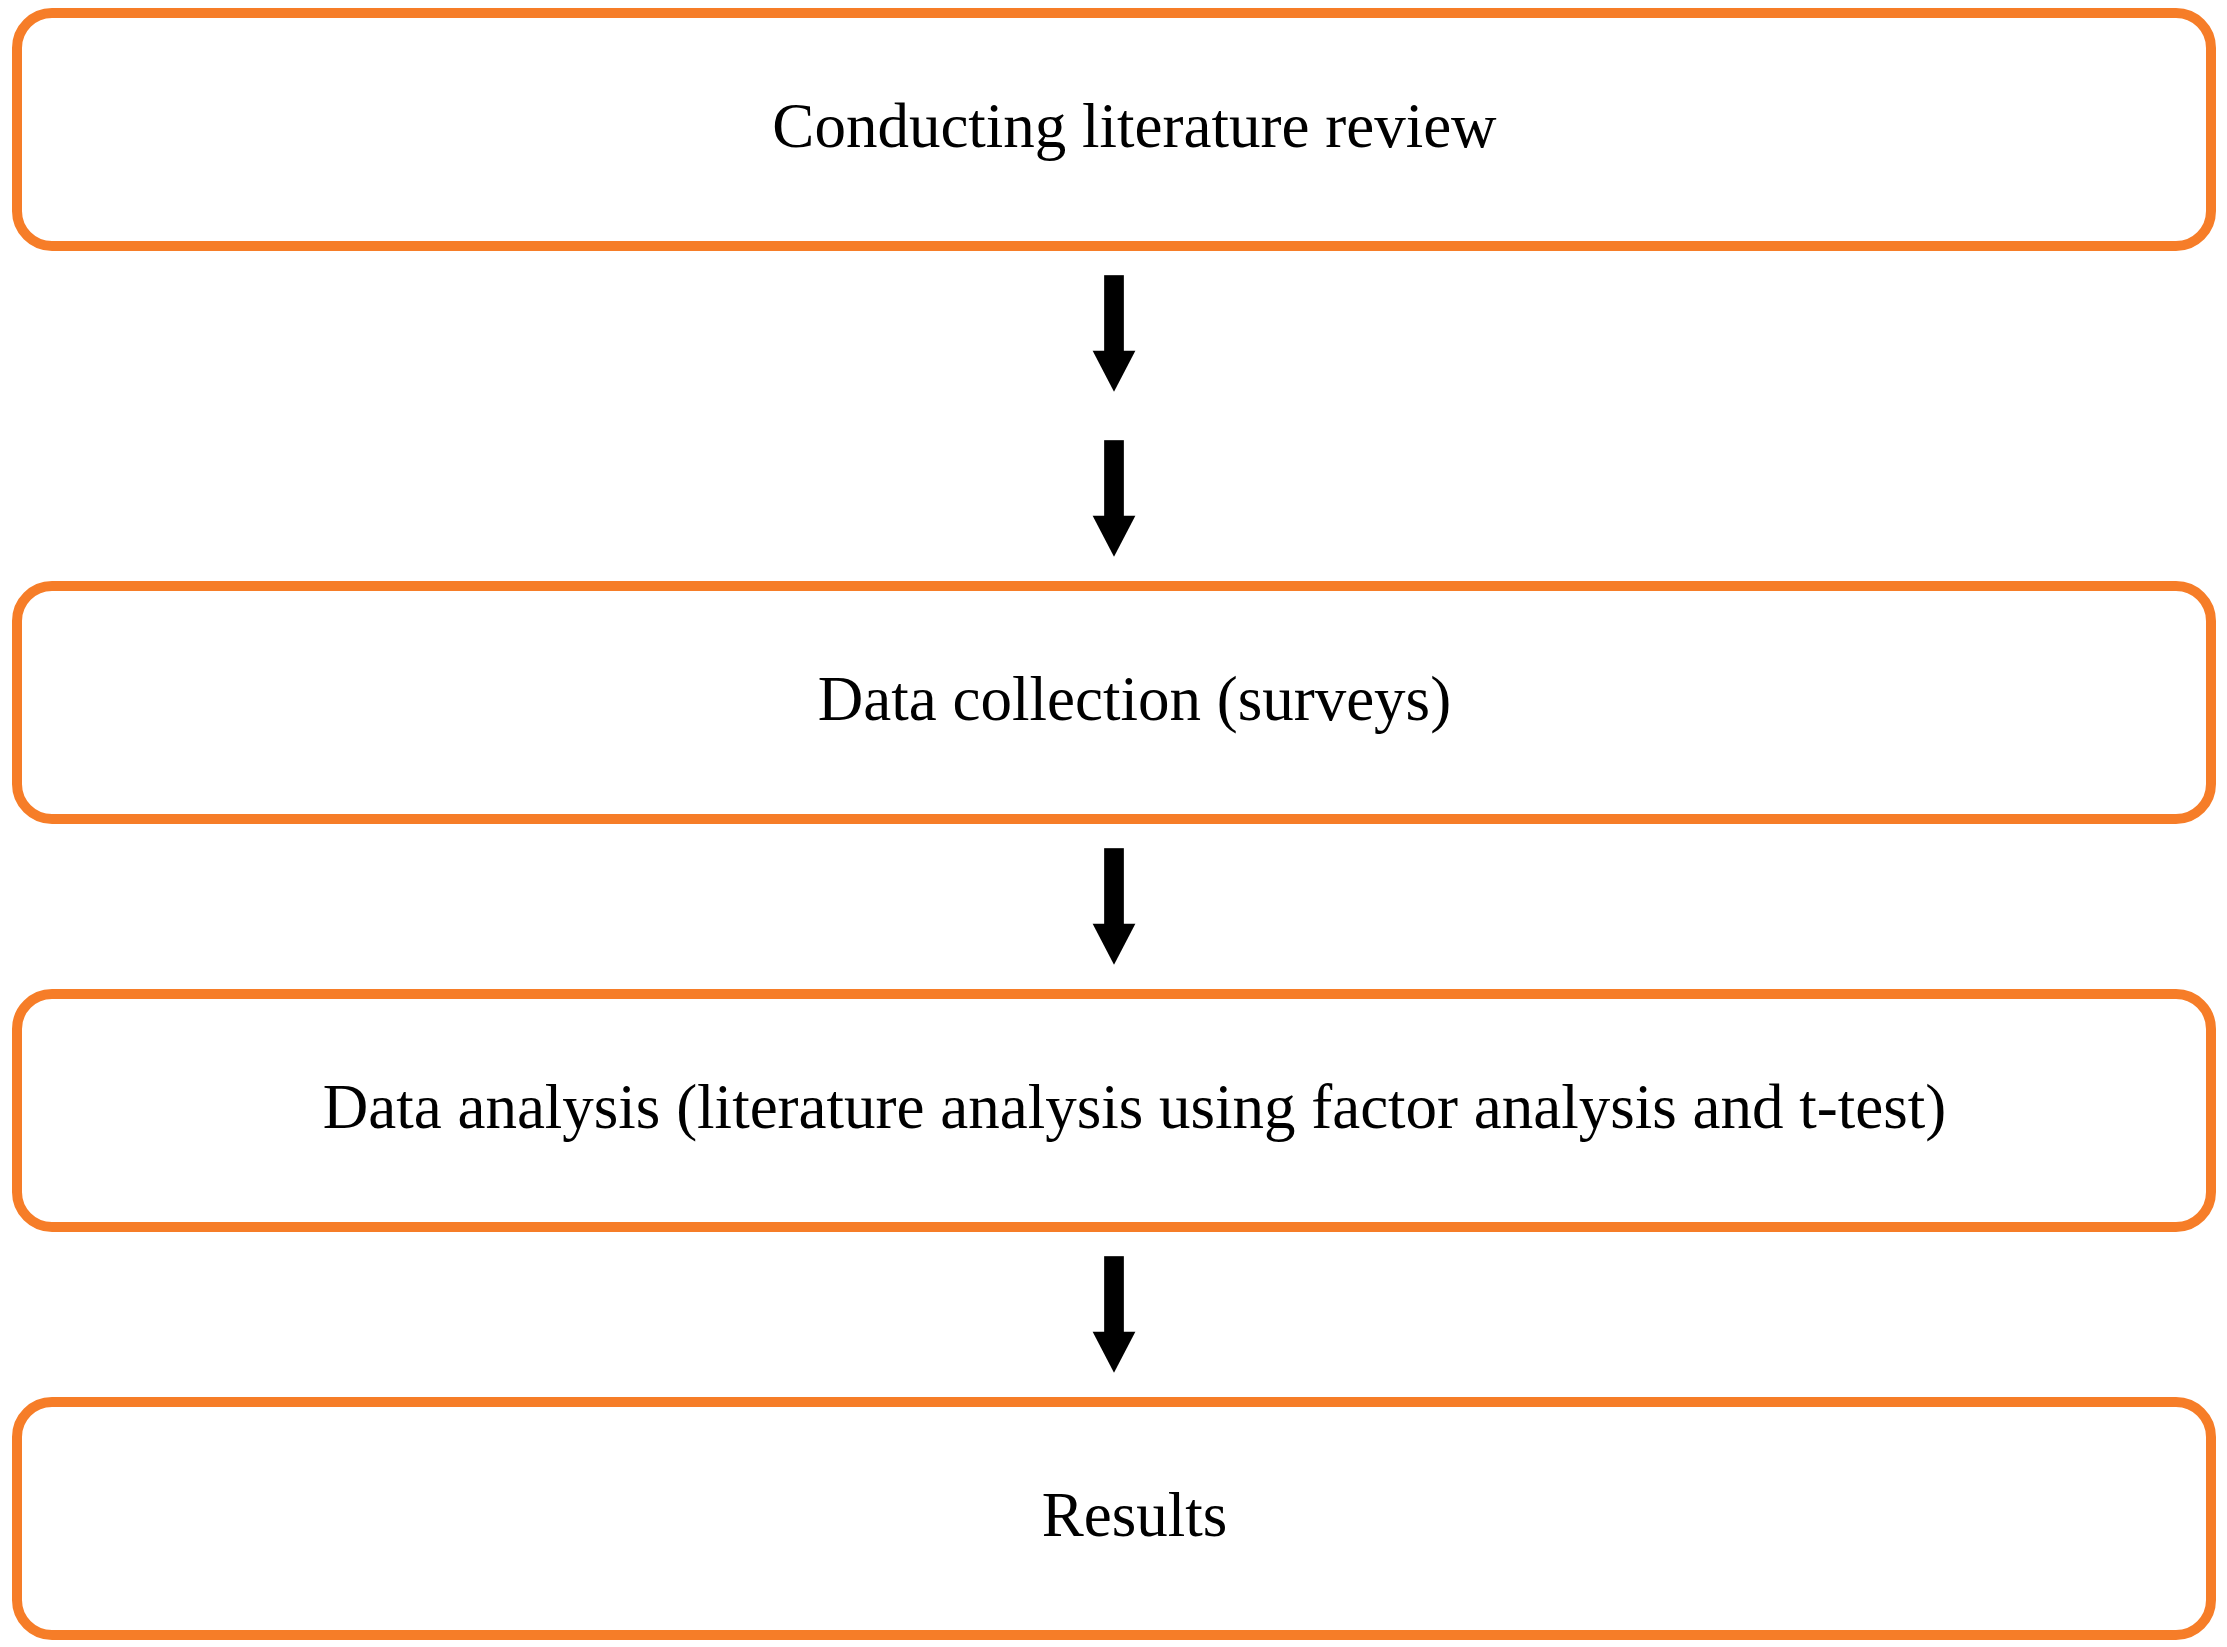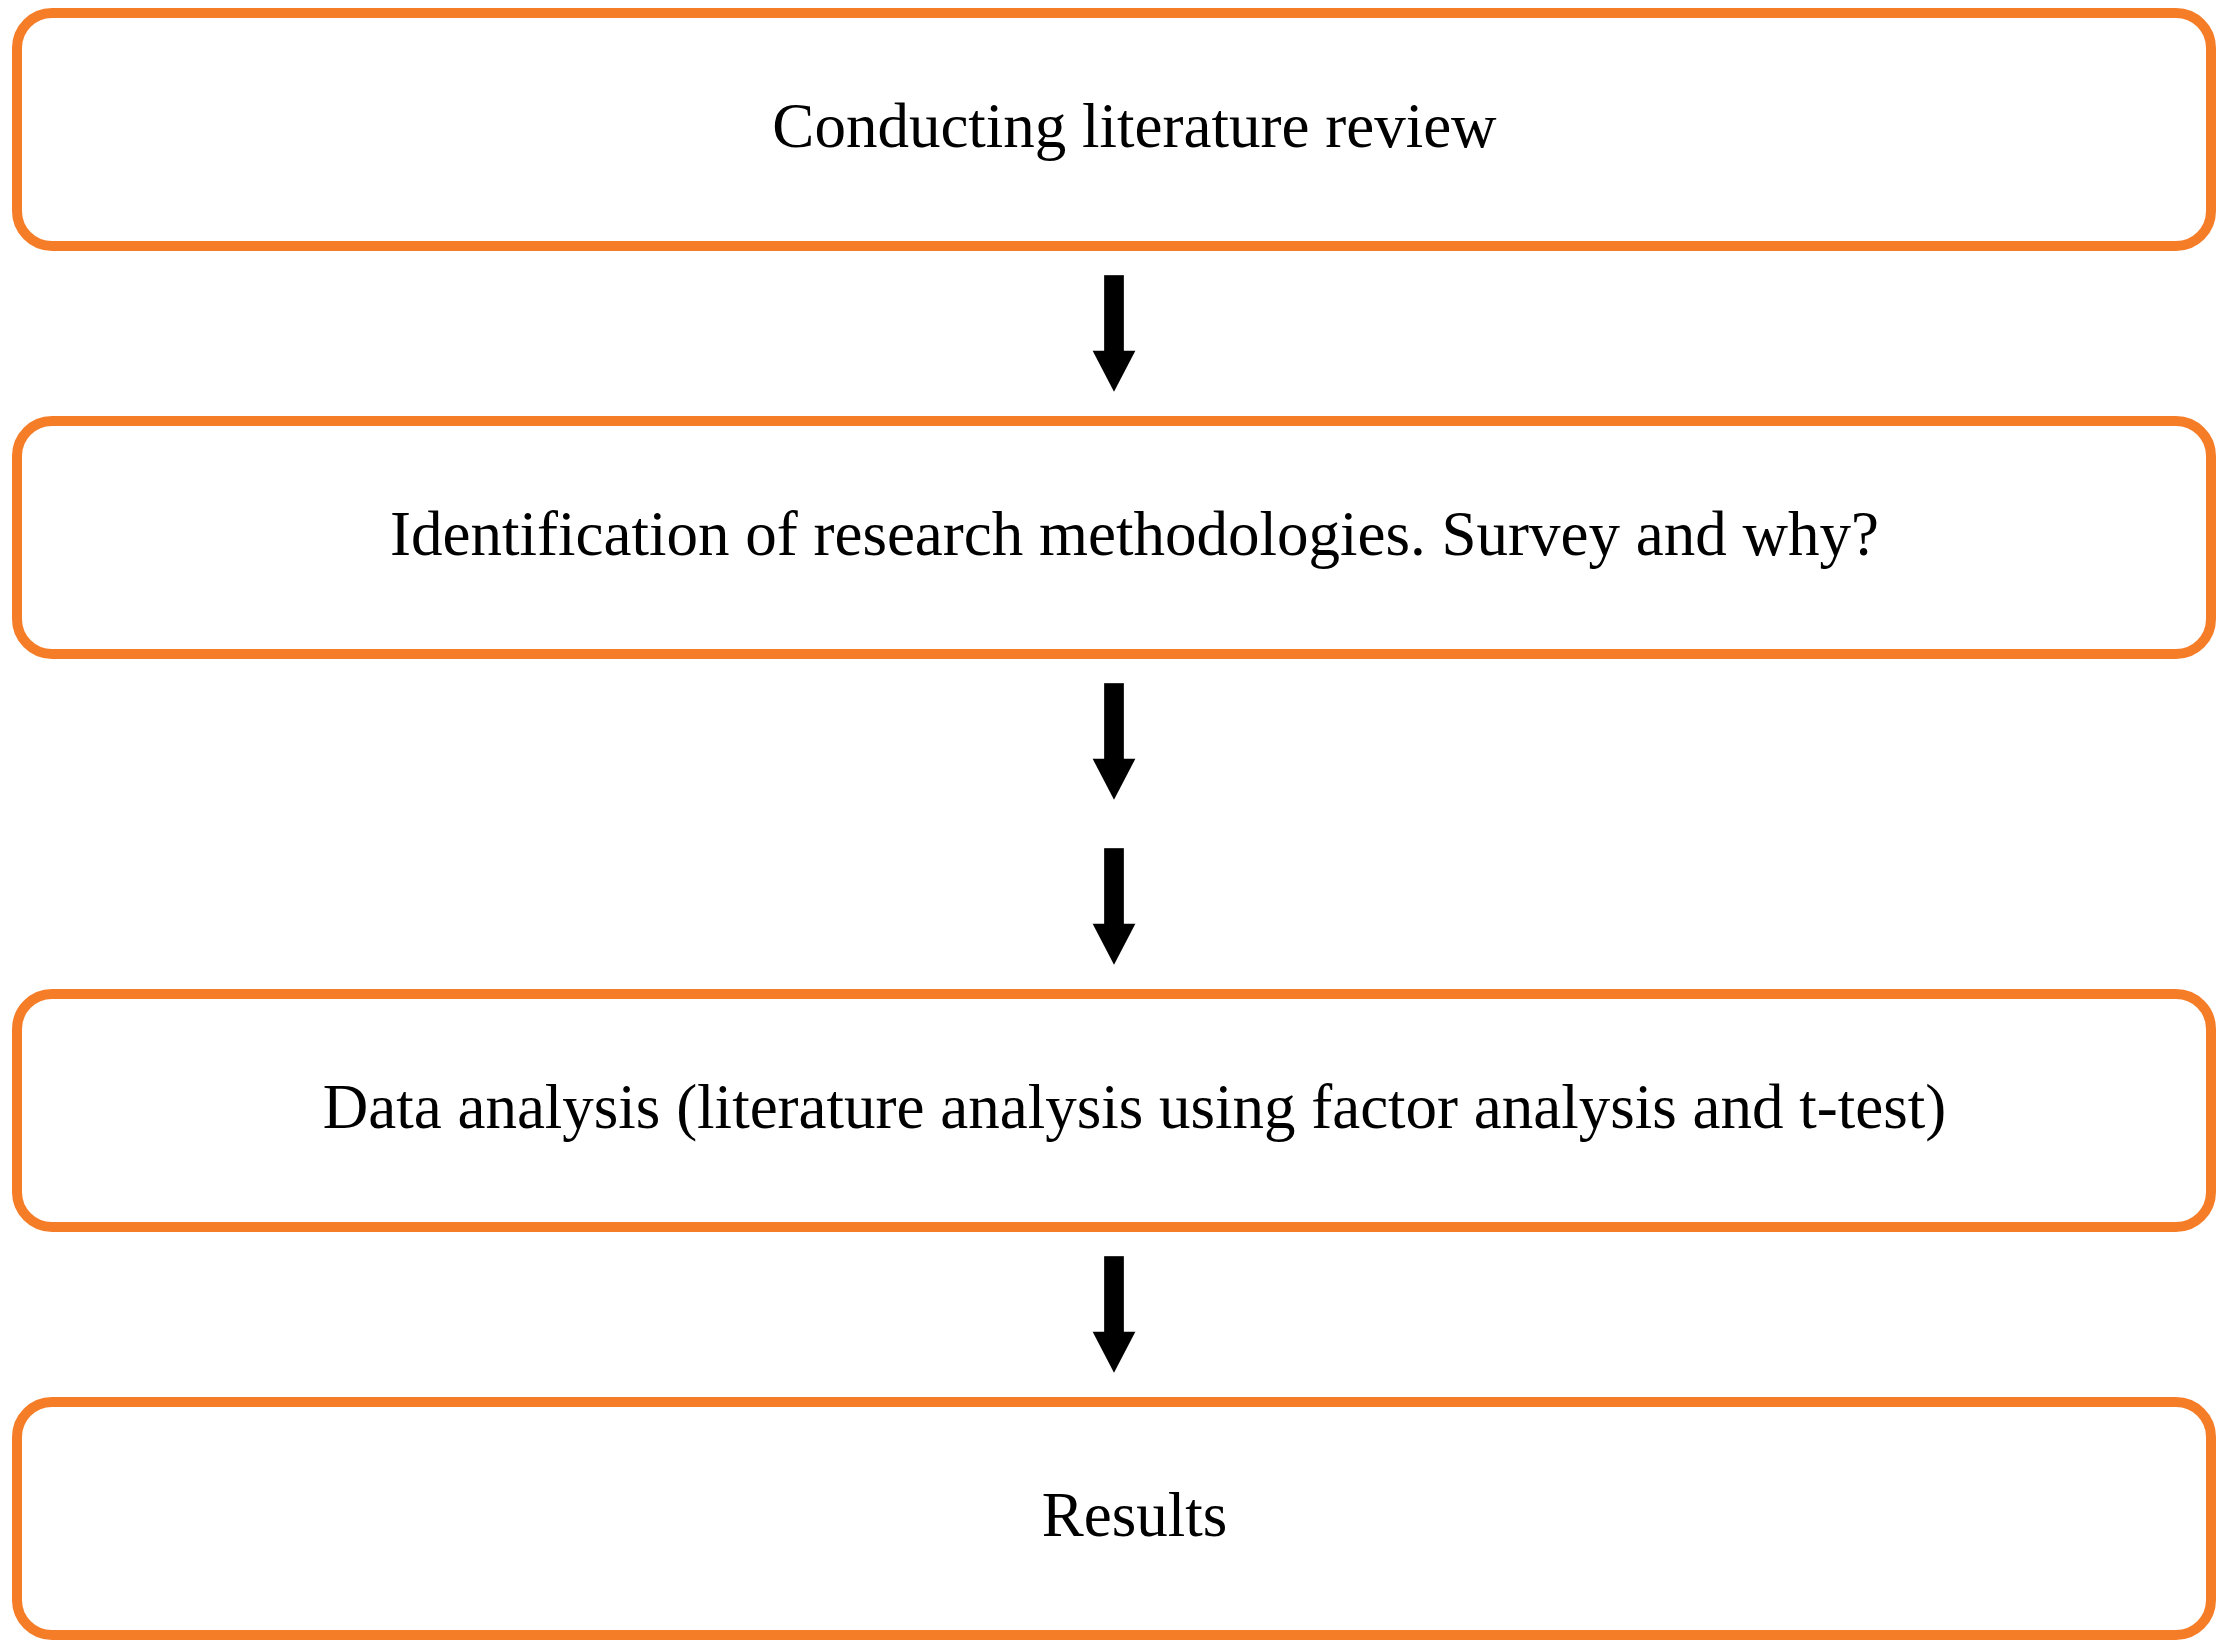--- a/index.html
+++ b/index.html
@@ -70,31 +70,31 @@
     <span class="step-label">Conducting literature review</span>
   </div>
 
   <div class="arrow-gap">
     <svg viewBox="0 0 56 142" xmlns="http://www.w3.org/2000/svg">
       <rect x="16" y="0" width="24" height="96" fill="#000000"></rect>
       <polygon points="2,92 54,92 28,142" fill="#000000"></polygon>
     </svg>
   </div>
 
-  <div class="step-box">
-    <span class="step-label">Identification of research methodologies. Survey and why?</span>
-  </div>
 
   <div class="arrow-gap">
     <svg viewBox="0 0 56 142" xmlns="http://www.w3.org/2000/svg">
       <rect x="16" y="0" width="24" height="96" fill="#000000"></rect>
       <polygon points="2,92 54,92 28,142" fill="#000000"></polygon>
     </svg>
   </div>
 
+  <div class="step-box">
+    <span class="step-label">Data collection (surveys)</span>
+  </div>
 
   <div class="arrow-gap">
     <svg viewBox="0 0 56 142" xmlns="http://www.w3.org/2000/svg">
       <rect x="16" y="0" width="24" height="96" fill="#000000"></rect>
       <polygon points="2,92 54,92 28,142" fill="#000000"></polygon>
     </svg>
   </div>
 
   <div class="step-box">
     <span class="step-label">Data analysis (literature analysis using factor analysis and t-test)</span>

